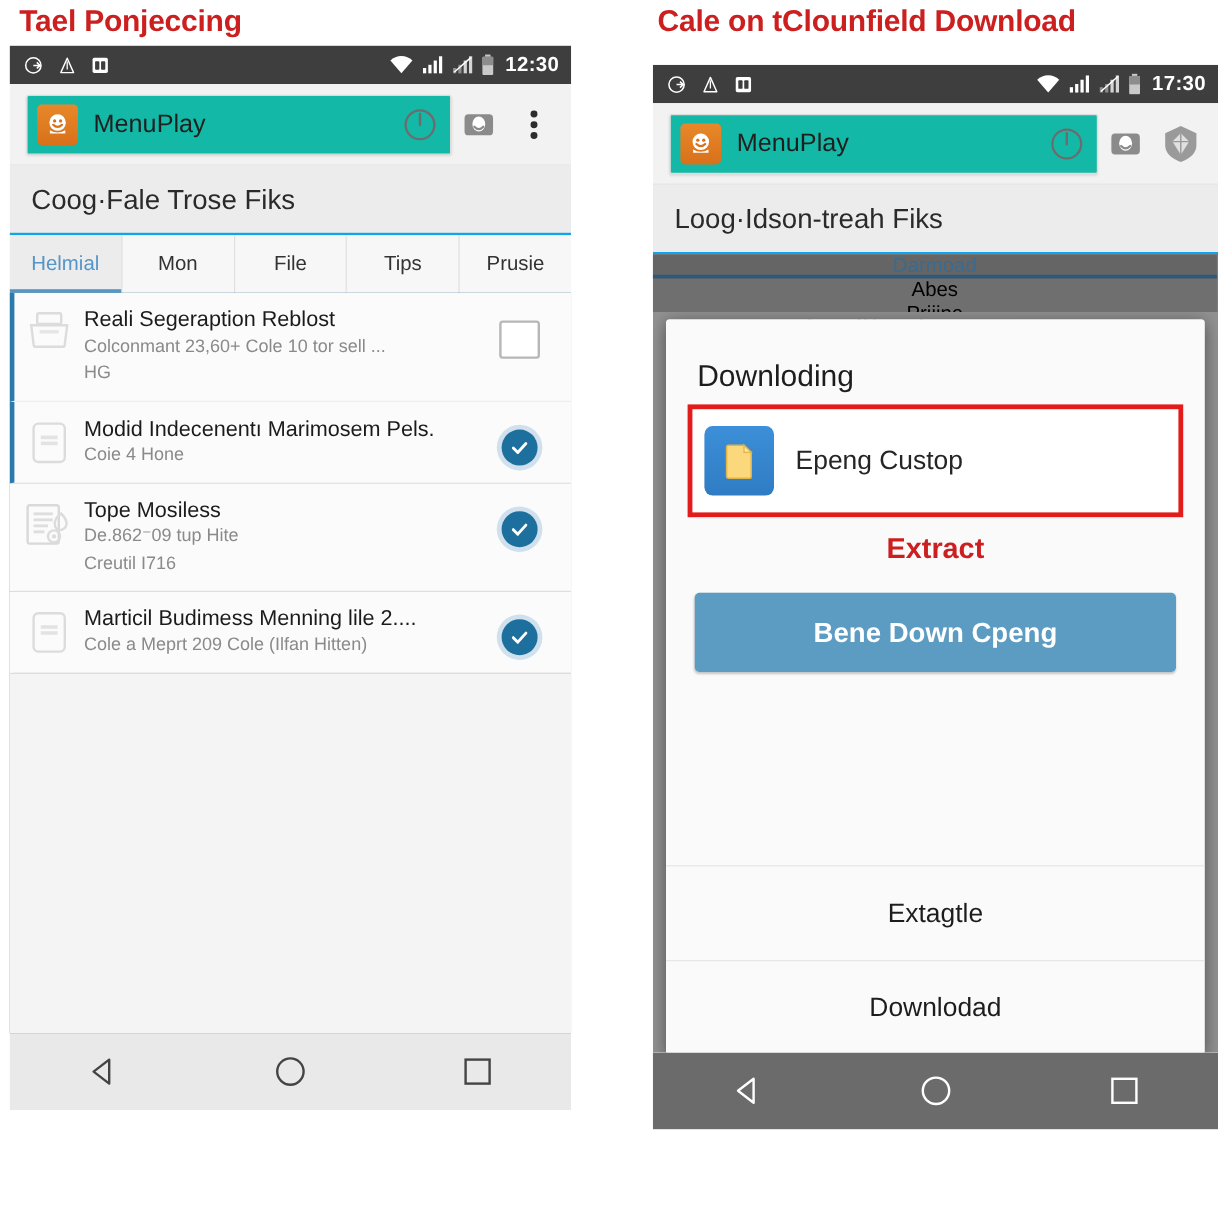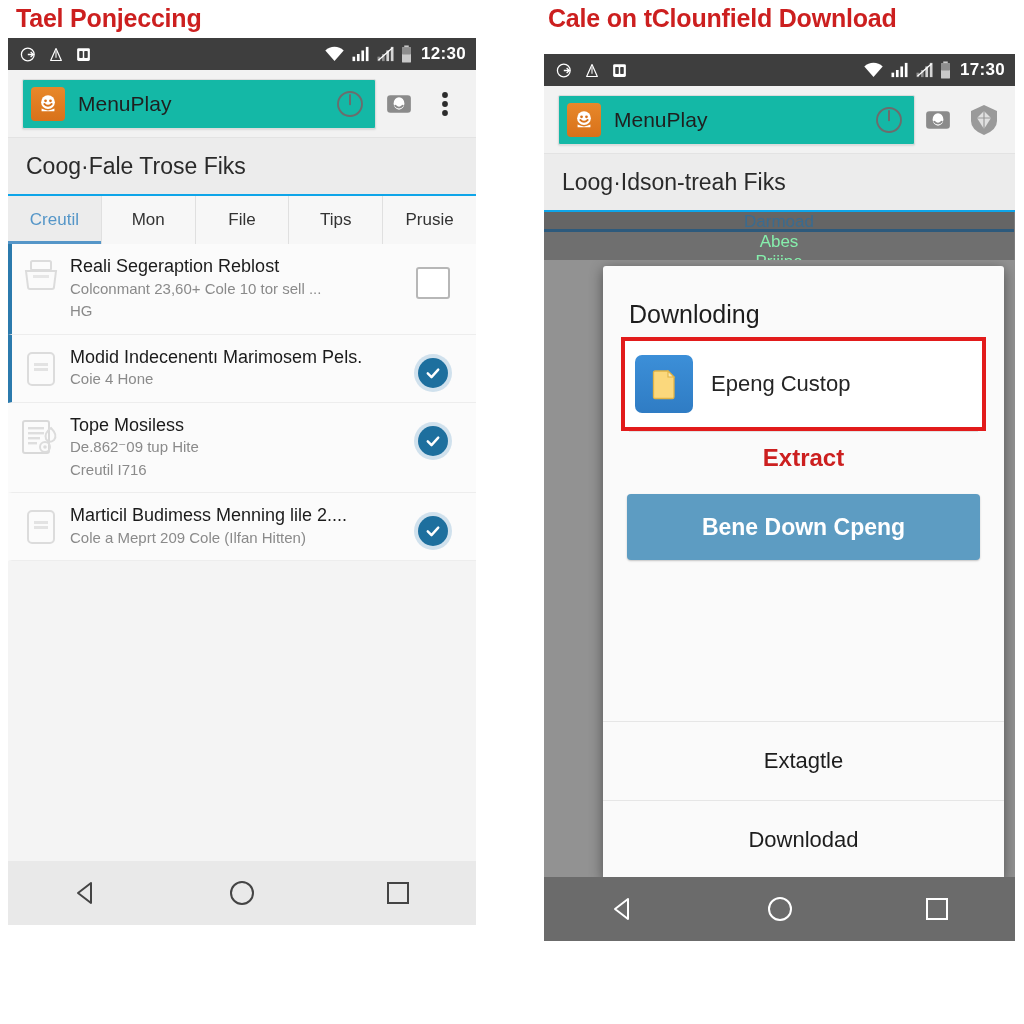--- a/index.html
+++ b/index.html
@@ -85,21 +85,21 @@
     box-sizing:border-box;position:relative;
   }
   .tab:last-child{border-right:none;}
   .tab.active{color:#5596c8;background:#ececec;}
   .tab.active:after{
     content:"";position:absolute;left:0;right:0;bottom:0;height:3px;background:#5596c8;
   }
 
   
   .tabs.dark{background:#6f6f6f;flex-direction:column;}
-  .tabs.dark .tab{color:#86efac;border-right:1px solid #7c7c7c;}
+  .tabs.dark .tab{color:#000000;border-right:1px solid #7c7c7c;}
   .tabs.dark .tab.active{color:#3a6b8f;background:#656565;}
   .tabs.dark .tab.active:after{background:#2d5a7c;}
 
   
   .listarea{background:#0c4a6e;height:617px;overflow:hidden;position:relative;}
   .row{
     display:flex;align-items:flex-start;
     padding:11px 12px 11px 0;
     border-bottom:1px solid #ededed;
     box-sizing:border-box;background:#fbfbfb;position:relative;
@@ -132,21 +132,21 @@
   
   .bodyscrim{position:relative;height:617px;background:#fcfcfc;overflow:hidden;}
   .scrimtext{
     position:absolute;left:86px;top:4px;font-size:19px;font-weight:bold;color:#1a1a1a;
   }
   .scrim{position:absolute;inset:0;background:rgba(0,0,0,.42);}
   .dialog{
     position:absolute;left:11px;right:11px;top:6px;bottom:-2px;
     background:#fafafa;border-radius:3px;
     box-shadow:0 3px 14px rgba(0,0,0,.45);
-    display:flex;flex-direction:column;overflow:hidden;margin-left:48px;
+    display:flex;flex-direction:column;overflow:hidden;
   }
   .dlg-title{font-size:25px;color:#1d1d1d;padding:34px 0 4px 26px;}
   .dlg-pick{
     margin:4px 18px 0 18px;display:flex;align-items:center;
     padding:14px 0 14px 10px;
     border:4px solid #e21b1b;background:#ffffff;
   }
   .fileicon{
     width:58px;height:58px;border-radius:7px;
     background:linear-gradient(#3c8fd8,#2f7cc4);
@@ -255,21 +255,21 @@
             <circle cx="4" cy="15" r="2.9" fill="#2c2c2c"></circle>
             <circle cx="4" cy="24" r="2.9" fill="#2c2c2c"></circle>
           </svg>
       </div>
     </div>
 
     <div class="sectionhdr">Coog·Fale Trose Fiks</div>
 
     <div class="tabs">
       <div class="tab active">
-          <span>Creutil</span>
+          <span>Helmial</span>
         </div>
       <div class="tab">
           <span>Mon</span>
         </div>
       <div class="tab">
           <span>File</span>
         </div>
       <div class="tab">
           <span>Tips</span>
         </div>

